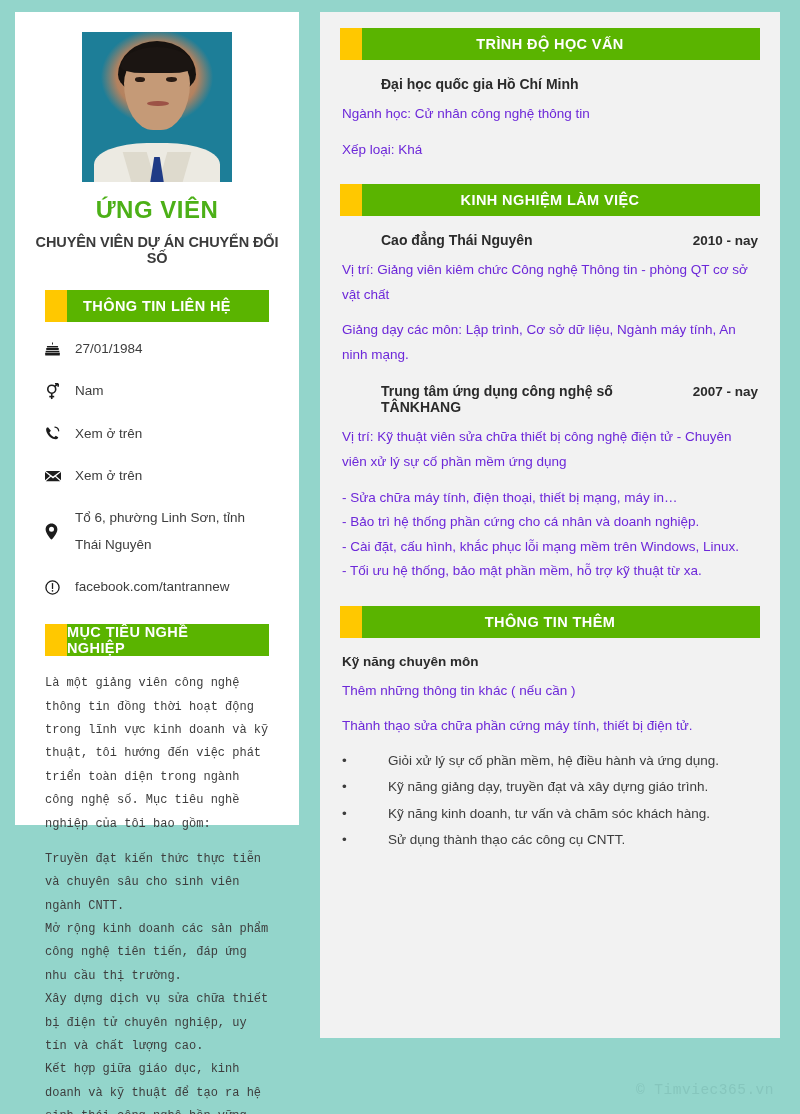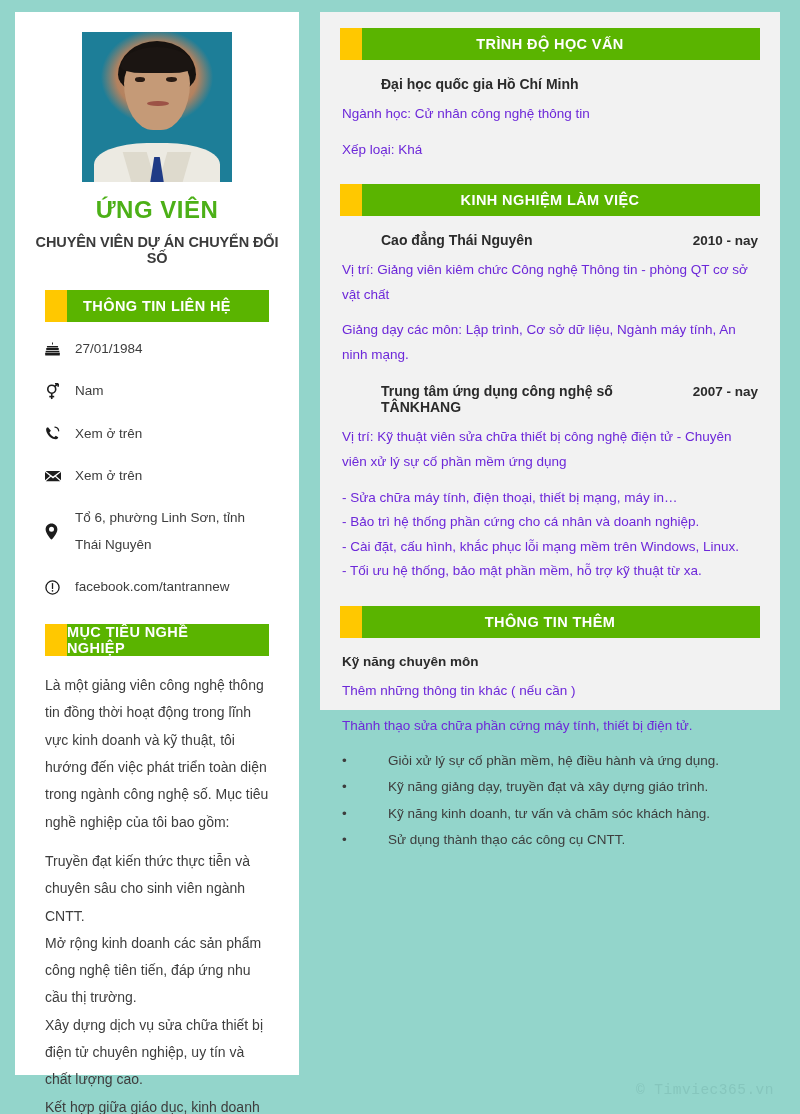--- a/index.html
+++ b/index.html
@@ -13,21 +13,21 @@
     position: relative;
     width: 800px; height: 1114px;
     background: #93d5cb;
     overflow: hidden;
   }
 
   
   .left-col {
     position: absolute;
     left: 15px; top: 12px;
-    width: 284px; height: 1063px;
+    width: 284px; height: 813px;
     background: #ffffff;
     padding: 12px 20px 16px 20px;
   }
   .photo-wrap {
     width: 150px; height: 150px;
     margin: 8px auto 0 auto;
     overflow: hidden;
     position: relative;
     background: #1e7f99;
   }
@@ -146,33 +146,34 @@
   .contact-icon svg { display: block; }
   .contact-text {
     font-size: 13.5px;
     color: #3d3d3d;
     line-height: 1.95;
   }
 
   
   .objective { margin-top: 16px; padding: 0 10px; }
   .objective p {
-    font-size: 14px;
+    font-size: 12px;
     color: #3d3d3d;
     line-height: 1.95;
     margin-bottom: 12px;
+    font-family: Liberation Mono, monospace;
   }
   .objective p:last-child { margin-bottom: 0; }
   .objective .tight { margin-bottom: 0; }
 
   
   .right-col {
     position: absolute;
     left: 320px; top: 12px;
-    width: 460px; height: 698px;
+    width: 460px; height: 1026px;
     background: #f2f2f2;
     padding: 16px 20px 18px 20px;
   }
   .right-col .sec-head:first-child { margin-top: 0; }
   .right-col .sec-head { margin-top: 22px; }
 
   .blk { padding: 0 2px; }
   .entry-head {
     display: flex;
     justify-content: space-between;

